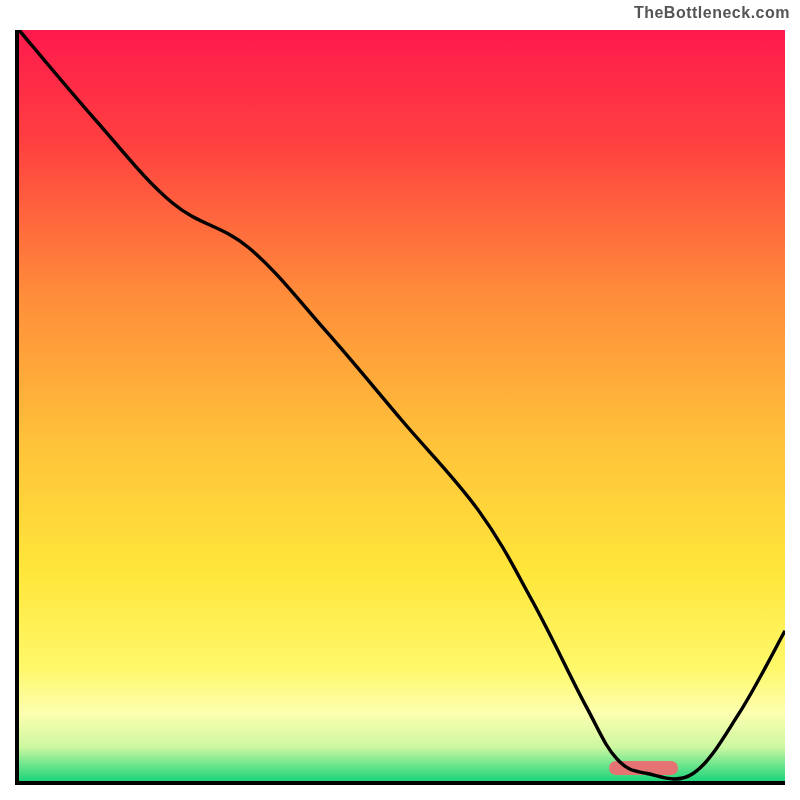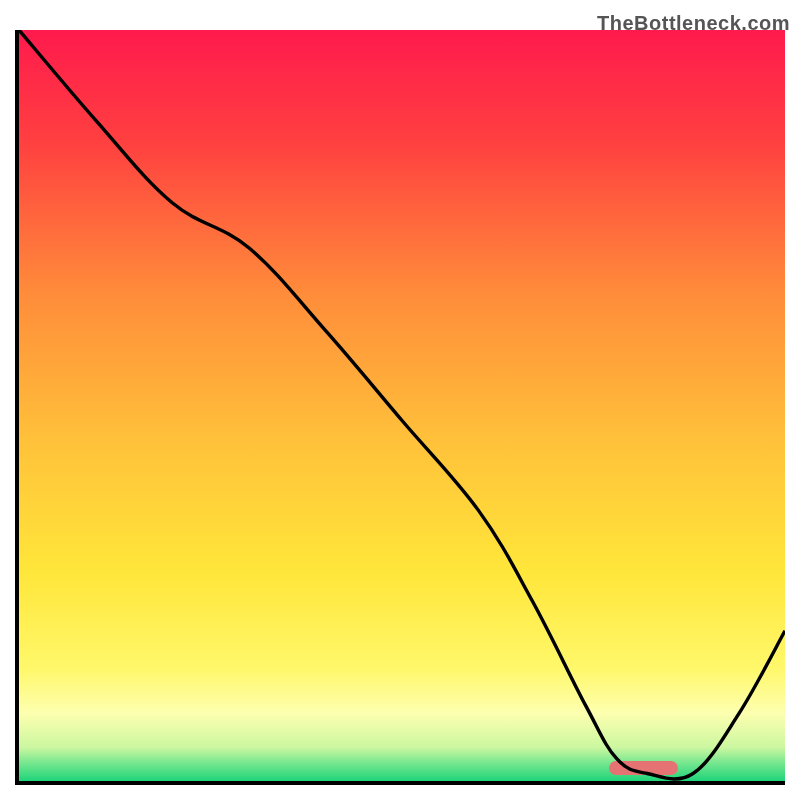--- a/index.html
+++ b/index.html
@@ -11,23 +11,23 @@
     background: #fff;
     font-family: Arial, Helvetica, sans-serif;
   }
   .container {
     position: relative;
     width: 800px;
     height: 800px;
   }
   .watermark {
     position: absolute;
-    top: 12px;
+    top: 4px;
     right: 10px;
-    font-size: 20px;
+    font-size: 16px;
     font-weight: bold;
     color: #555;
     letter-spacing: 0.5px;
     z-index: 10;
   }
   .plot {
     position: absolute;
     left: 15px;
     top: 30px;
     width: 770px;

